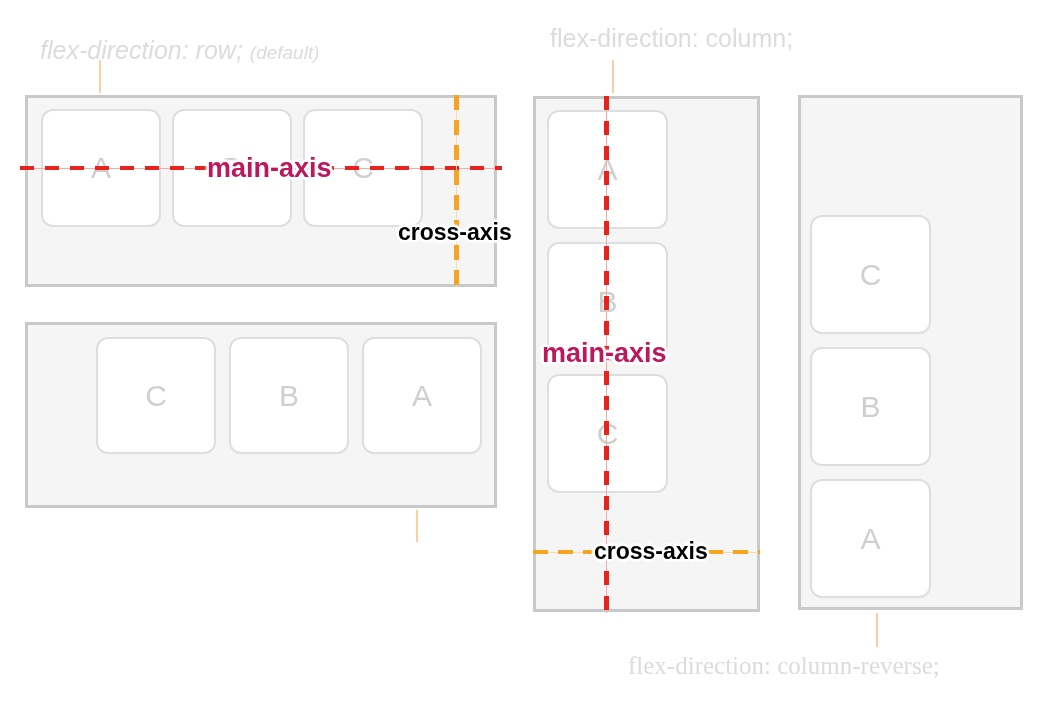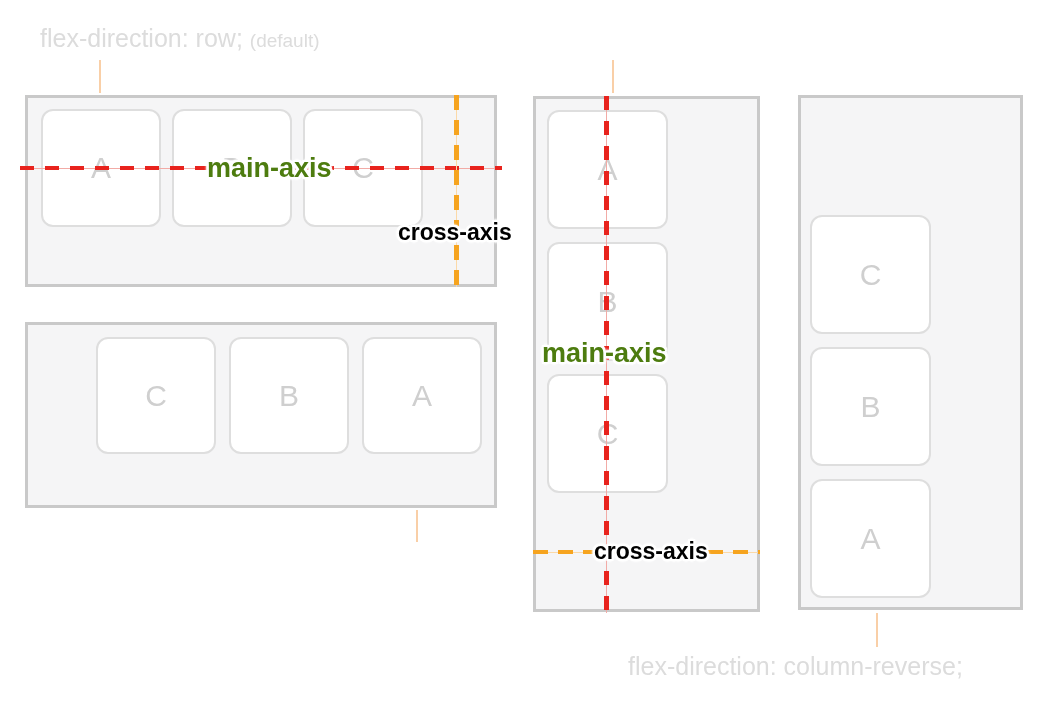--- a/index.html
+++ b/index.html
@@ -80,36 +80,36 @@
   
   .axis-label{
     position:absolute;z-index:5;
     font-weight:bold;white-space:nowrap;
     text-shadow:
       -2px -2px 0 #fff,0 -2px 0 #fff,2px -2px 0 #fff,
       -2px 0 0 #fff,2px 0 0 #fff,
       -2px 2px 0 #fff,0 2px 0 #fff,2px 2px 0 #fff,
       -3px 0 2px #fff,3px 0 2px #fff,0 -3px 2px #fff,0 3px 2px #fff;
   }
-  .main-label{color:#4d7c0f;font-size:27px;}
+  .main-label{color:#be185d;font-size:27px;}
   .cross-label{color:#000000;font-size:23px;}
   .main-label-row{left:207px;top:153px;}
   .cross-label-row{left:398px;top:219px;}
   .main-label-column{left:542px;top:338px;}
   .cross-label-column{left:594px;top:538px;}
   
   .caption{
     position:absolute;z-index:2;
     color:#dcdcdc;font-size:25px;white-space:nowrap;
   }
   .caption .suffix{font-size:19px;}
-  .caption-row{left:40px;top:24px;}
+  .caption-row{left:40px;top:36px;font-style:italic;}
   .caption-column{left:550px;top:24px;}
   .caption-row-reverse{left:130px;top:548px;}
-  .caption-column-reverse{left:628px;top:652px;}
+  .caption-column-reverse{left:628px;top:652px;font-family:Liberation Serif, serif;}
   
   .connector{
     position:absolute;z-index:2;
     width:2px;background:#f9cfa7;
   }
   .connector-row{left:99px;top:60px;height:33px;}
   .connector-column{left:612px;top:60px;height:33px;}
   .connector-row-reverse{left:416px;top:510px;height:32px;}
   .connector-column-reverse{left:876px;top:613px;height:34px;}
 </style>
@@ -117,20 +117,23 @@
 <body>
 
 <div class="canvas">
 
   <div class="caption caption-row">
     <span>flex-direction: row;</span>
     <span class="suffix">(default)</span>
   </div>
   <div class="connector connector-row"></div>
 
+  <div class="caption caption-column">
+    <span>flex-direction: column;</span>
+  </div>
   <div class="connector connector-column"></div>
 
   <div class="flexbox box-row">
     <div class="item">A</div>
     <div class="item">B</div>
     <div class="item">C</div>
   </div>
 
   <div class="flexbox box-row-reverse">
     <div class="item">A</div>

